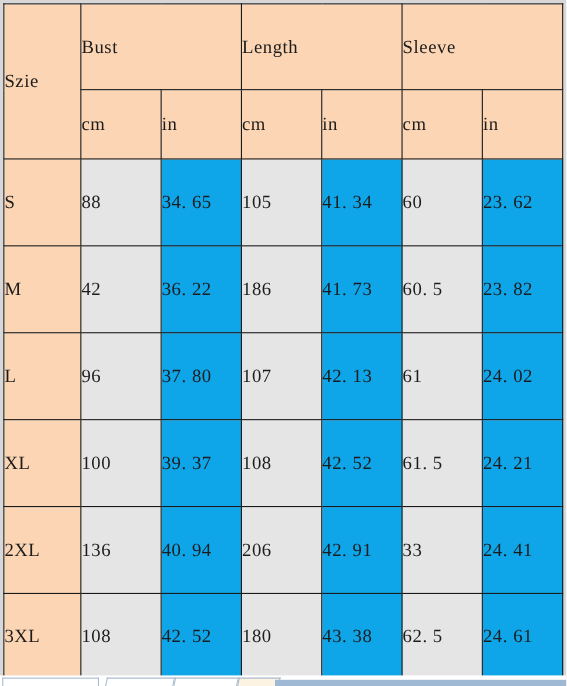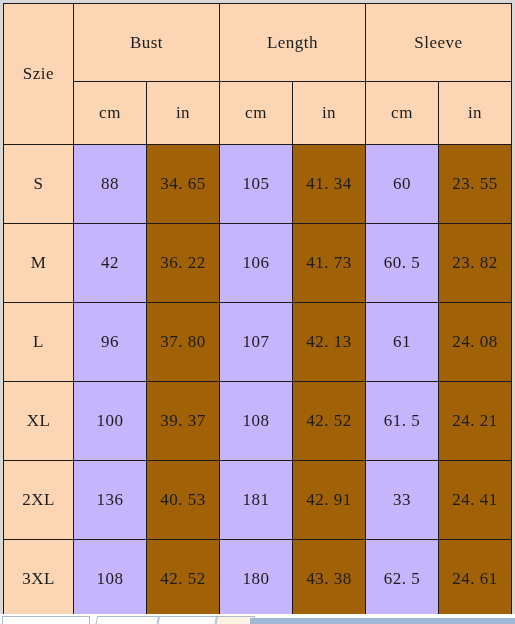--- a/index.html
+++ b/index.html
@@ -35,21 +35,20 @@
 
   table.size-table {
     border-collapse: collapse;
     table-layout: fixed;
     width: 508px;
     height: 609px;
   }
 
   table.size-table td {
     border: 1px solid #1a1a1a;
-    text-align: center;
     vertical-align: middle;
     font-size: 17px;
     color: #1c1c1c;
     letter-spacing: 0.5px;
     padding: 0;
   }
 
   
   col.c-size { width: 70px; }
   col.c-num  { width: 73px; }
@@ -71,24 +70,24 @@
     letter-spacing: 2px;
   }
 
   
   td.c-label {
     background: #FBD5B4;
     font-size: 17px;
     letter-spacing: 1px;
   }
   td.c-cm {
-    background: #c4b5fd;
+    background: #e5e5e5;
   }
   td.c-in {
-    background: #a16207;
+    background: #0ea5e9;
   }
 
   
   tr.r-head1 { height: 78px; }
   tr.r-head2 { height: 63px; }
   tr.r-data  { height: 79px; }
 
   
   .sheet-tabs-strip {
     position: absolute;
@@ -152,54 +151,54 @@
         <td class="h-sub">in</td>
       </tr>
 
       <tr class="r-data">
         <td class="c-label">S</td>
         <td class="c-cm">88</td>
         <td class="c-in">34. 65</td>
         <td class="c-cm">105</td>
         <td class="c-in">41. 34</td>
         <td class="c-cm">60</td>
-        <td class="c-in">23. 55</td>
+        <td class="c-in">23. 62</td>
       </tr>
       <tr class="r-data">
         <td class="c-label">M</td>
         <td class="c-cm">42</td>
         <td class="c-in">36. 22</td>
-        <td class="c-cm">106</td>
+        <td class="c-cm">186</td>
         <td class="c-in">41. 73</td>
         <td class="c-cm">60. 5</td>
         <td class="c-in">23. 82</td>
       </tr>
       <tr class="r-data">
         <td class="c-label">L</td>
         <td class="c-cm">96</td>
         <td class="c-in">37. 80</td>
         <td class="c-cm">107</td>
         <td class="c-in">42. 13</td>
         <td class="c-cm">61</td>
-        <td class="c-in">24. 08</td>
+        <td class="c-in">24. 02</td>
       </tr>
       <tr class="r-data">
         <td class="c-label">XL</td>
         <td class="c-cm">100</td>
         <td class="c-in">39. 37</td>
         <td class="c-cm">108</td>
         <td class="c-in">42. 52</td>
         <td class="c-cm">61. 5</td>
         <td class="c-in">24. 21</td>
       </tr>
       <tr class="r-data">
         <td class="c-label">2XL</td>
         <td class="c-cm">136</td>
-        <td class="c-in">40. 53</td>
-        <td class="c-cm">181</td>
+        <td class="c-in">40. 94</td>
+        <td class="c-cm">206</td>
         <td class="c-in">42. 91</td>
         <td class="c-cm">33</td>
         <td class="c-in">24. 41</td>
       </tr>
       <tr class="r-data">
         <td class="c-label">3XL</td>
         <td class="c-cm">108</td>
         <td class="c-in">42. 52</td>
         <td class="c-cm">180</td>
         <td class="c-in">43. 38</td>

